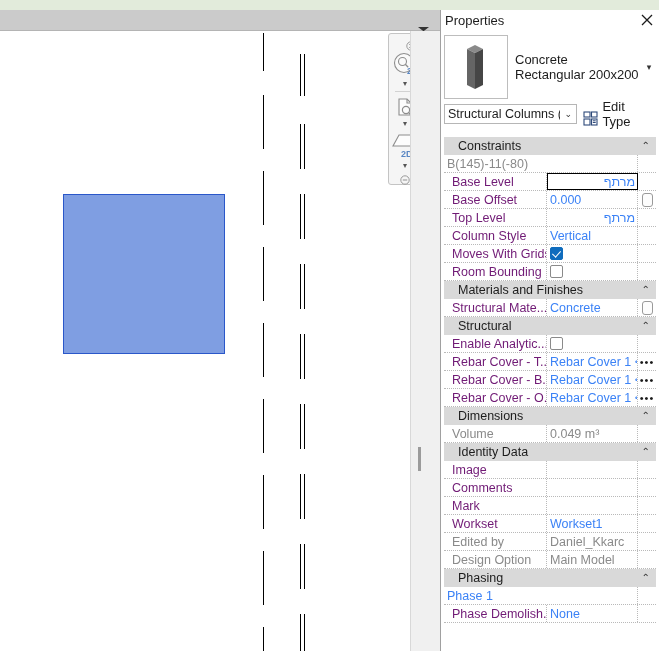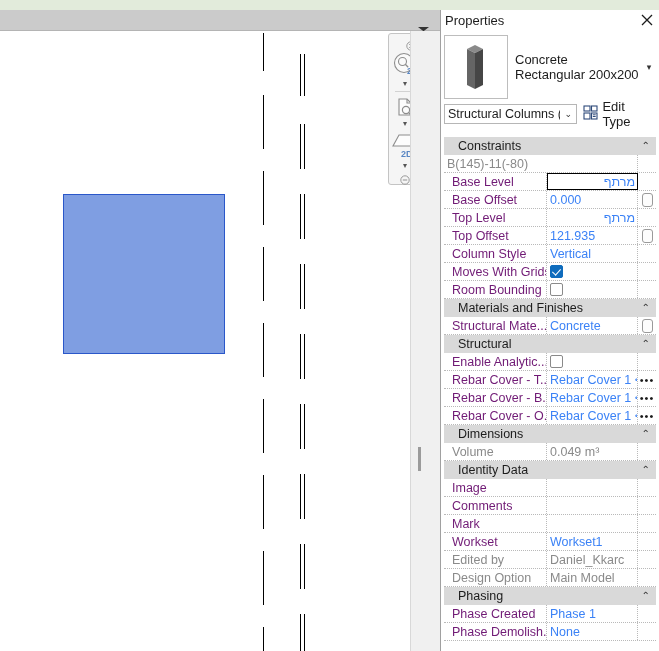--- a/index.html
+++ b/index.html
@@ -171,21 +171,21 @@
     background: #fff;
     display: flex; align-items: center;
     font-size: 12.5px; color: #1c1c1c;
     padding-left: 3px;
     overflow: hidden;
     white-space: nowrap;
   }
   .cat-combo .label { flex: 1 1 auto; overflow:hidden; }
   .cat-combo .arrow { flex: 0 0 auto; width: 16px; text-align:center; font-size:9px; color:#333;}
   .edit-type {
-    display: flex; align-items: center;
+    display: flex; align-items: flex-end;
     margin-left: 6px;
     font-size: 13px; color: #1c1c1c;
     cursor: pointer;
   }
   .edit-type .ic { margin-right: 4px; }
 
   
   .grid {
     position: absolute;
     left: 3px; right: 3px; top: 126px;
@@ -432,29 +432,20 @@
           </div>
         </div>
         <div class="param-row">
           <div class="p-name">Top Level</div>
           <div class="p-val">
             <span class="rtl">מרתף</span>
           </div>
           <div class="p-btn"></div>
         </div>
         <div class="param-row">
-          <div class="p-name">Top Offset</div>
-          <div class="p-val">
-            <span>121.935</span>
-          </div>
-          <div class="p-btn">
-            <span class="assoc-btn"></span>
-          </div>
-        </div>
-        <div class="param-row">
           <div class="p-name">Column Style</div>
           <div class="p-val">
             <span>Vertical</span>
           </div>
           <div class="p-btn"></div>
         </div>
         <div class="param-row">
           <div class="p-name">Moves With Grids</div>
           <div class="p-val">
             <span class="chk on"></span>
@@ -574,21 +565,20 @@
           <div class="p-val dim">
             <span>Main Model</span>
           </div>
           <div class="p-btn"></div>
         </div>
         <div class="group-row">
           <span>Phasing</span>
           <span class="chev">⌃</span>
         </div>
         <div class="param-row">
-          <div class="p-name">Phase Created</div>
           <div class="p-val">
             <span>Phase 1</span>
           </div>
           <div class="p-btn"></div>
         </div>
         <div class="param-row">
           <div class="p-name">Phase Demolish...</div>
           <div class="p-val">
             <span>None</span>
           </div>

